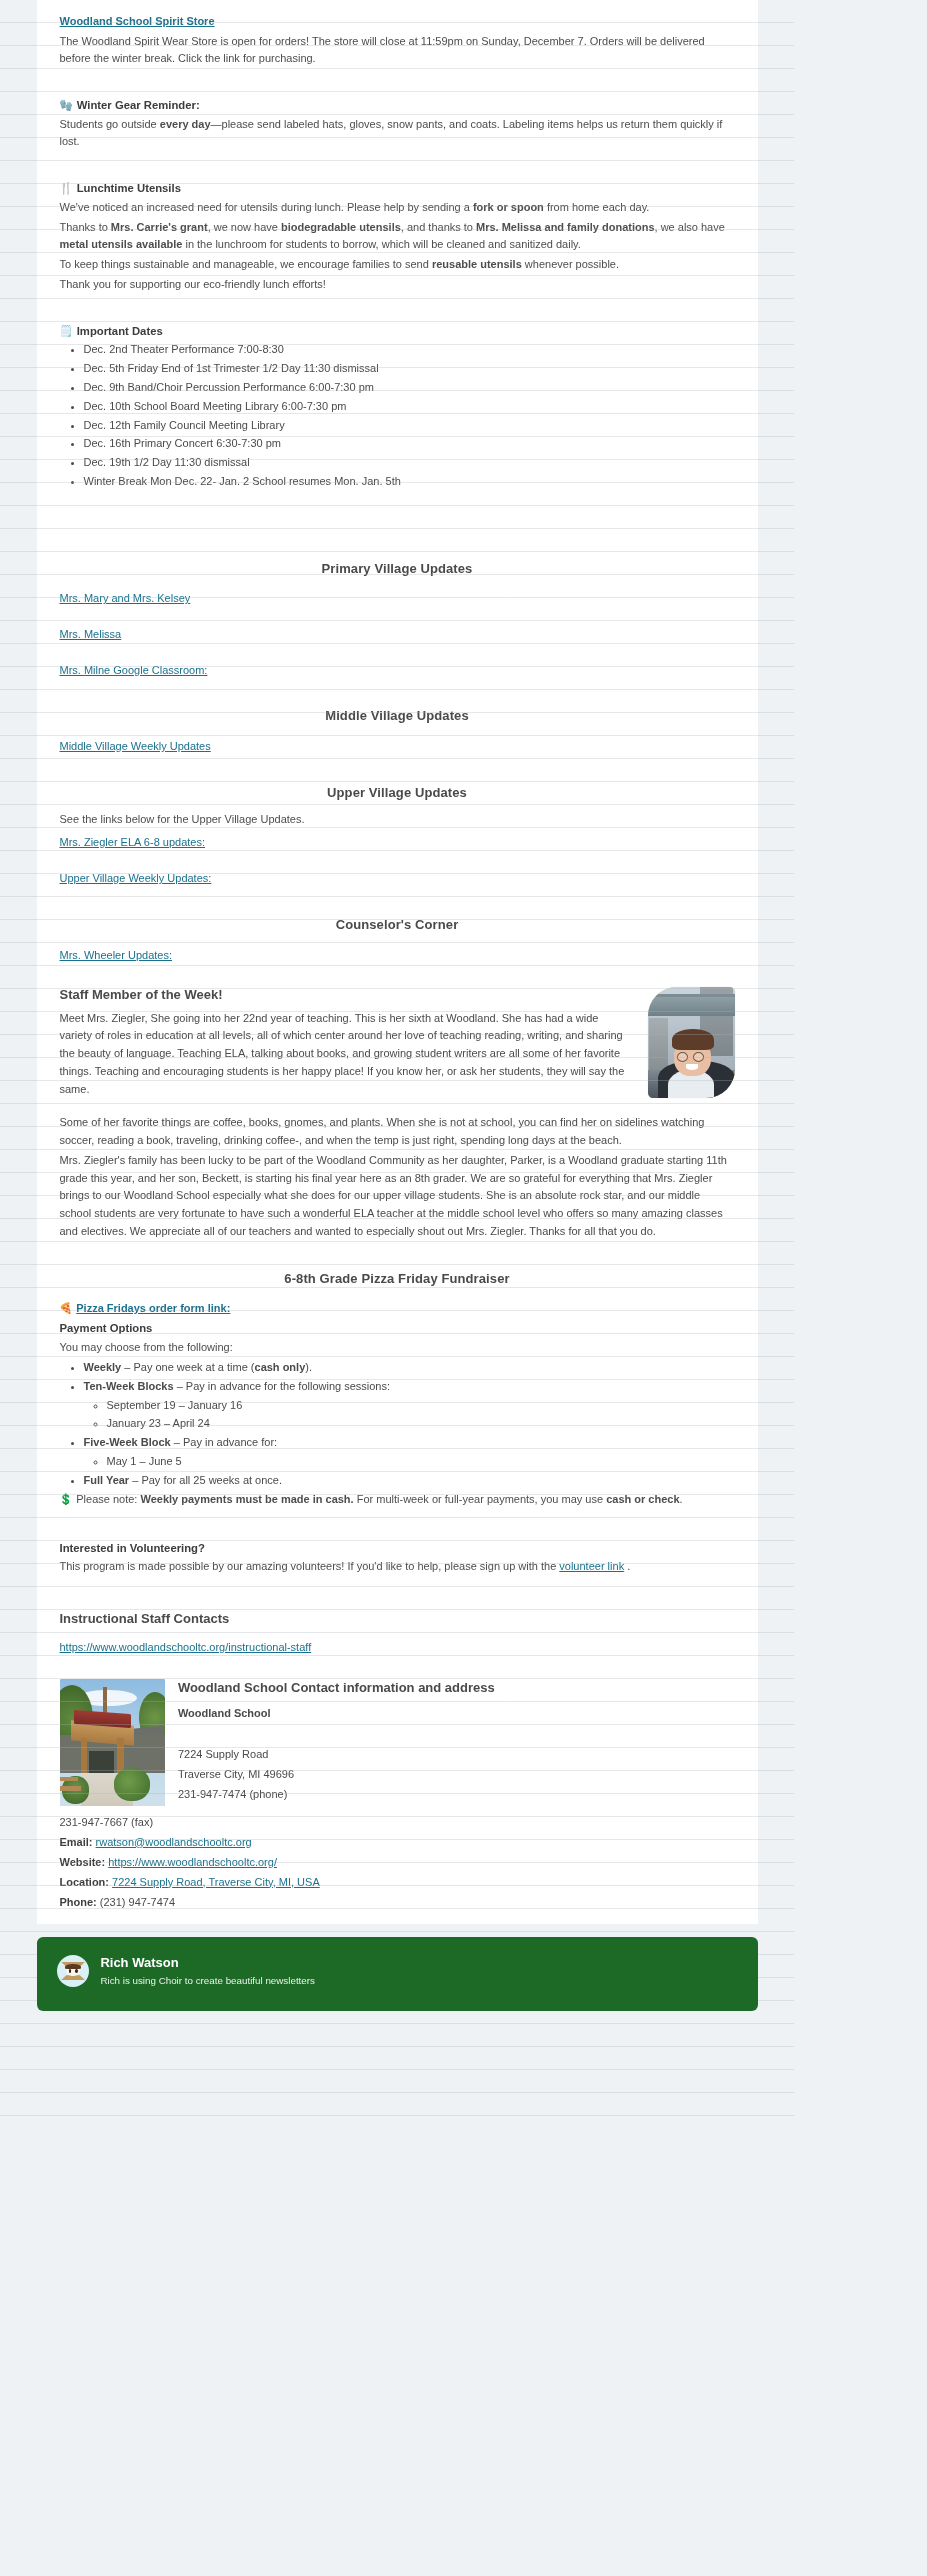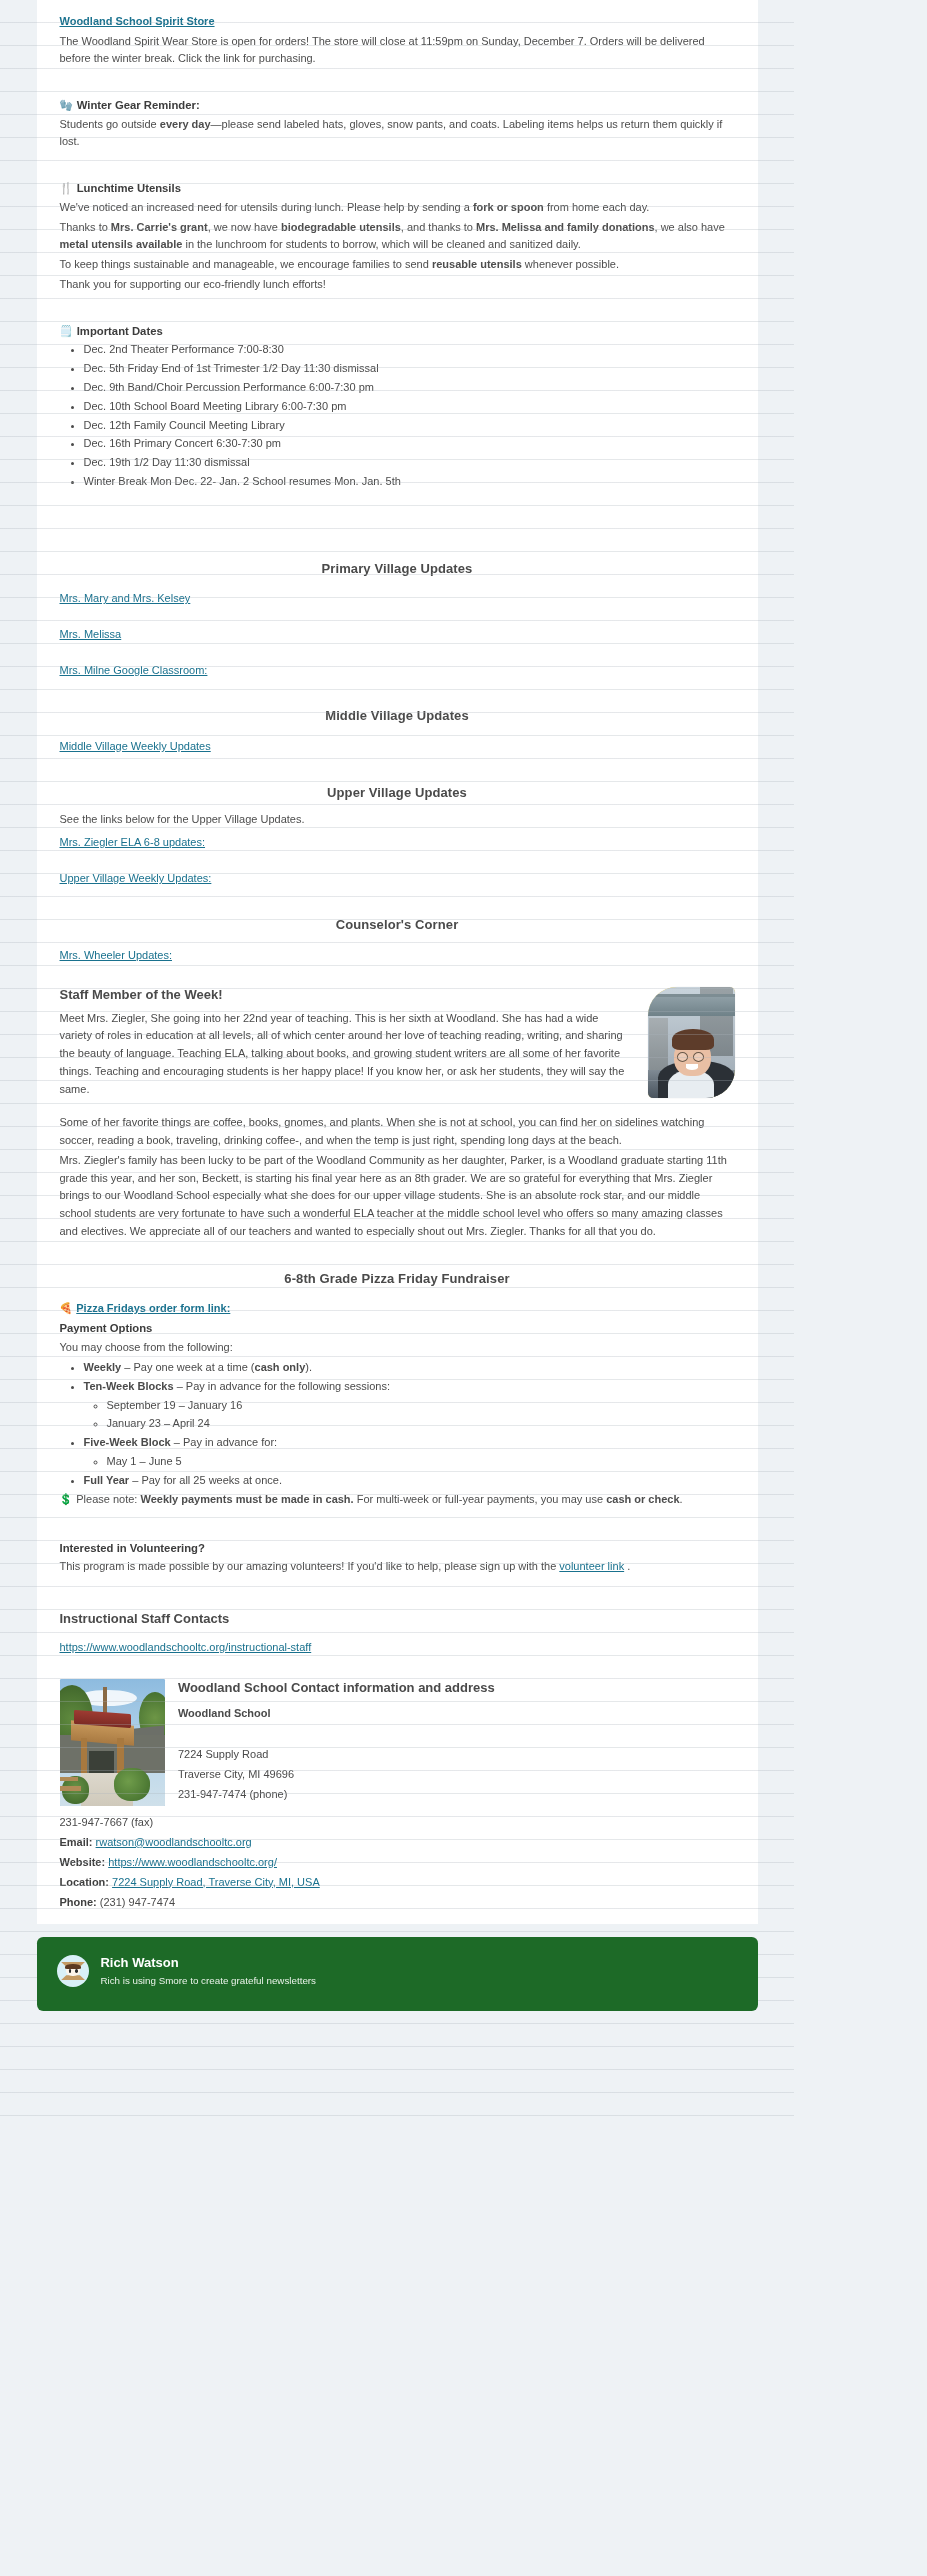--- a/index.html
+++ b/index.html
@@ -390,20 +390,20 @@
       <div class="avatar">
         <div class="sm-top"></div>
           <div class="sm-bot"></div>
         <div class="sm-face"></div>
           <div class="sm-hair"></div>
         <div class="sm-e1"></div>
           <div class="sm-e2"></div>
       </div>
       <div>
         <div class="footer-name">Rich Watson</div>
-        <div class="footer-sub">Rich is using Smore to create grateful newsletters</div>
+        <div class="footer-sub">Rich is using Choir to create beautiful newsletters</div>
       </div>
     </div>
   </div>
 
   <div class="tail"></div>
 </div>
 
 
 </body></html>

